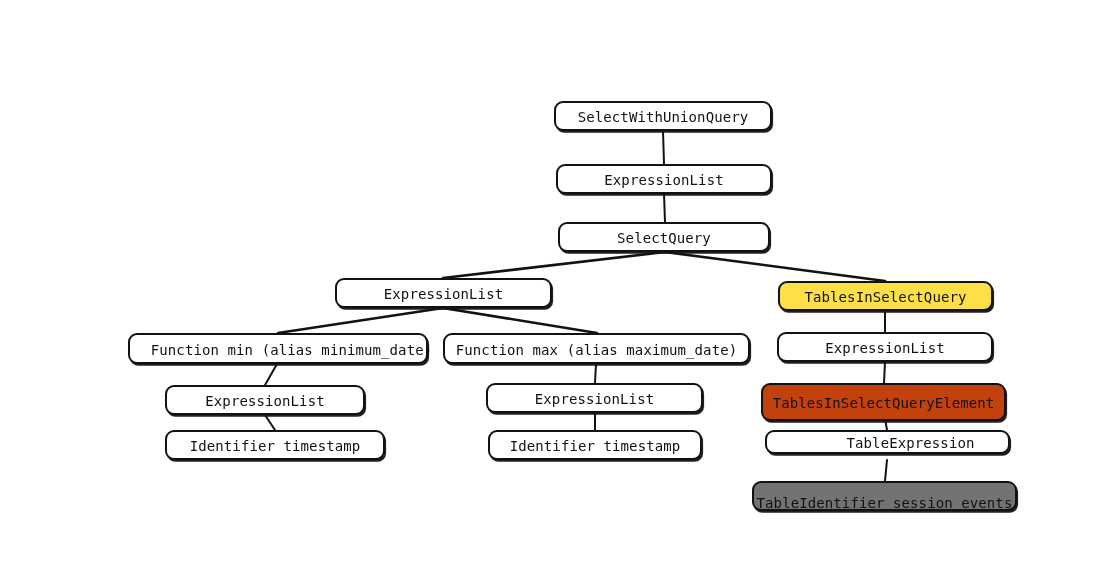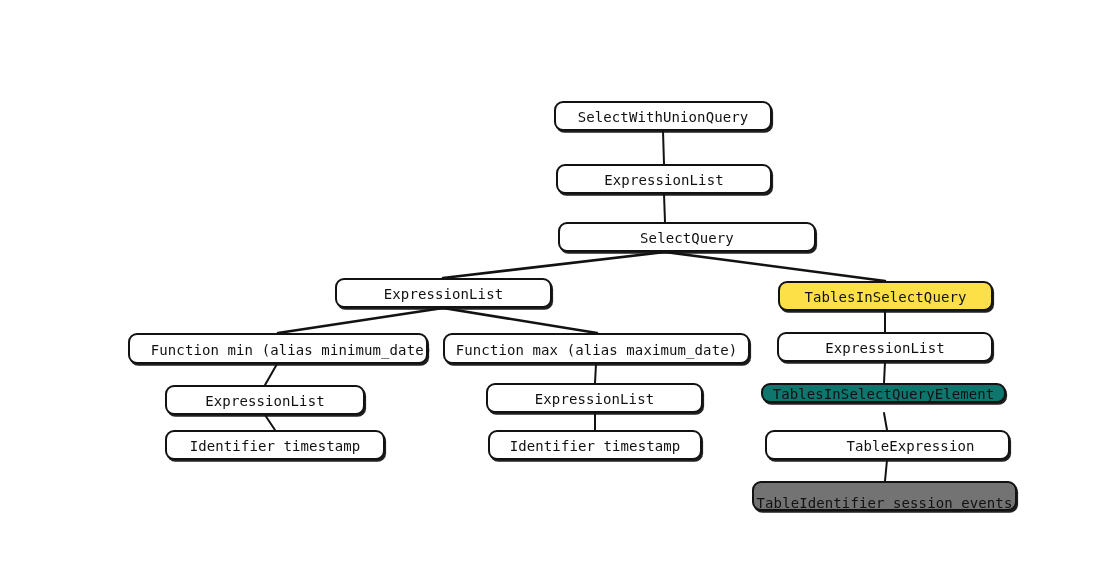--- a/index.html
+++ b/index.html
@@ -71,21 +71,21 @@
       <line x1="885" y1="362" x2="884" y2="383" stroke="#121212" stroke-width="2" stroke-linecap="round"></line>
       <line x1="884" y1="413" x2="887" y2="430" stroke="#121212" stroke-width="2" stroke-linecap="round"></line>
       <line x1="887" y1="460" x2="885" y2="481" stroke="#121212" stroke-width="2" stroke-linecap="round"></line>
     </svg>
 <div class="node" style="left: 554px; top: 101px; width: 218px; height: 30px; background: rgb(255, 255, 255); border-color: rgb(18, 18, 18);">
       <span class="node-label">SelectWithUnionQuery</span>
     </div>
     <div class="node" style="left: 556px; top: 164px; width: 216px; height: 30px; background: rgb(255, 255, 255); border-color: rgb(18, 18, 18);">
       <span class="node-label">ExpressionList</span>
     </div>
-    <div class="node" style="left: 558px; top: 222px; width: 258px; height: 30px; background: rgb(255, 255, 255); border-color: rgb(18, 18, 18);">
+    <div class="node" style="left: 558px; top: 222px; width: 212px; height: 30px; background: rgb(255, 255, 255); border-color: rgb(18, 18, 18);">
       <span class="node-label">SelectQuery</span>
     </div>
     <div class="node" style="left: 335px; top: 278px; width: 217px; height: 30px; background: rgb(255, 255, 255); border-color: rgb(18, 18, 18);">
       <span class="node-label">ExpressionList</span>
     </div>
     <div class="node" style="left: 778px; top: 281px; width: 215px; height: 30px; background: #fde047; border-color: rgb(18, 18, 18);">
       <span class="node-label">TablesInSelectQuery</span>
     </div>
     <div class="node" style="left: 128px; top: 333px; width: 300px; height: 31px; background: rgb(255, 255, 255); border-color: rgb(18, 18, 18); padding-left: 27px;">
       <span class="node-label">Function min (alias minimum_date)</span>
@@ -95,28 +95,28 @@
     </div>
     <div class="node" style="left: 777px; top: 332px; width: 216px; height: 30px; background: rgb(255, 255, 255); border-color: rgb(18, 18, 18);">
       <span class="node-label">ExpressionList</span>
     </div>
     <div class="node" style="left: 165px; top: 385px; width: 200px; height: 30px; background: rgb(255, 255, 255); border-color: rgb(18, 18, 18);">
       <span class="node-label">ExpressionList</span>
     </div>
     <div class="node" style="left: 486px; top: 383px; width: 217px; height: 30px; background: rgb(255, 255, 255); border-color: rgb(18, 18, 18);">
       <span class="node-label">ExpressionList</span>
     </div>
-    <div class="node" style="left: 761px; top: 383px; width: 245px; height: 20px; background: #0f766e; border-color: rgb(18, 18, 18);">
+    <div class="node" style="left: 761px; top: 383px; width: 245px; height: 38px; background: #c2410c; border-color: rgb(18, 18, 18);">
       <span class="node-label">TablesInSelectQueryElement</span>
     </div>
     <div class="node" style="left: 165px; top: 430px; width: 220px; height: 30px; background: rgb(255, 255, 255); border-color: rgb(18, 18, 18);">
       <span class="node-label">Identifier timestamp</span>
     </div>
     <div class="node" style="left: 488px; top: 430px; width: 214px; height: 30px; background: rgb(255, 255, 255); border-color: rgb(18, 18, 18);">
       <span class="node-label">Identifier timestamp</span>
     </div>
-    <div class="node" style="left: 765px; top: 430px; width: 245px; height: 30px; background: rgb(255, 255, 255); border-color: rgb(18, 18, 18); padding-left: 46px;">
+    <div class="node" style="left: 765px; top: 430px; width: 245px; height: 24px; background: rgb(255, 255, 255); border-color: rgb(18, 18, 18); padding-left: 46px;">
       <span class="node-label">TableExpression</span>
     </div>
     <div class="node" style="left: 752px; top: 481px; width: 265px; height: 30px; background: #737373; border-color: rgb(18, 18, 18); align-items: flex-end;">
       <span class="node-label">TableIdentifier session_events</span>
     </div>
   </div>
 
 </body></html>

